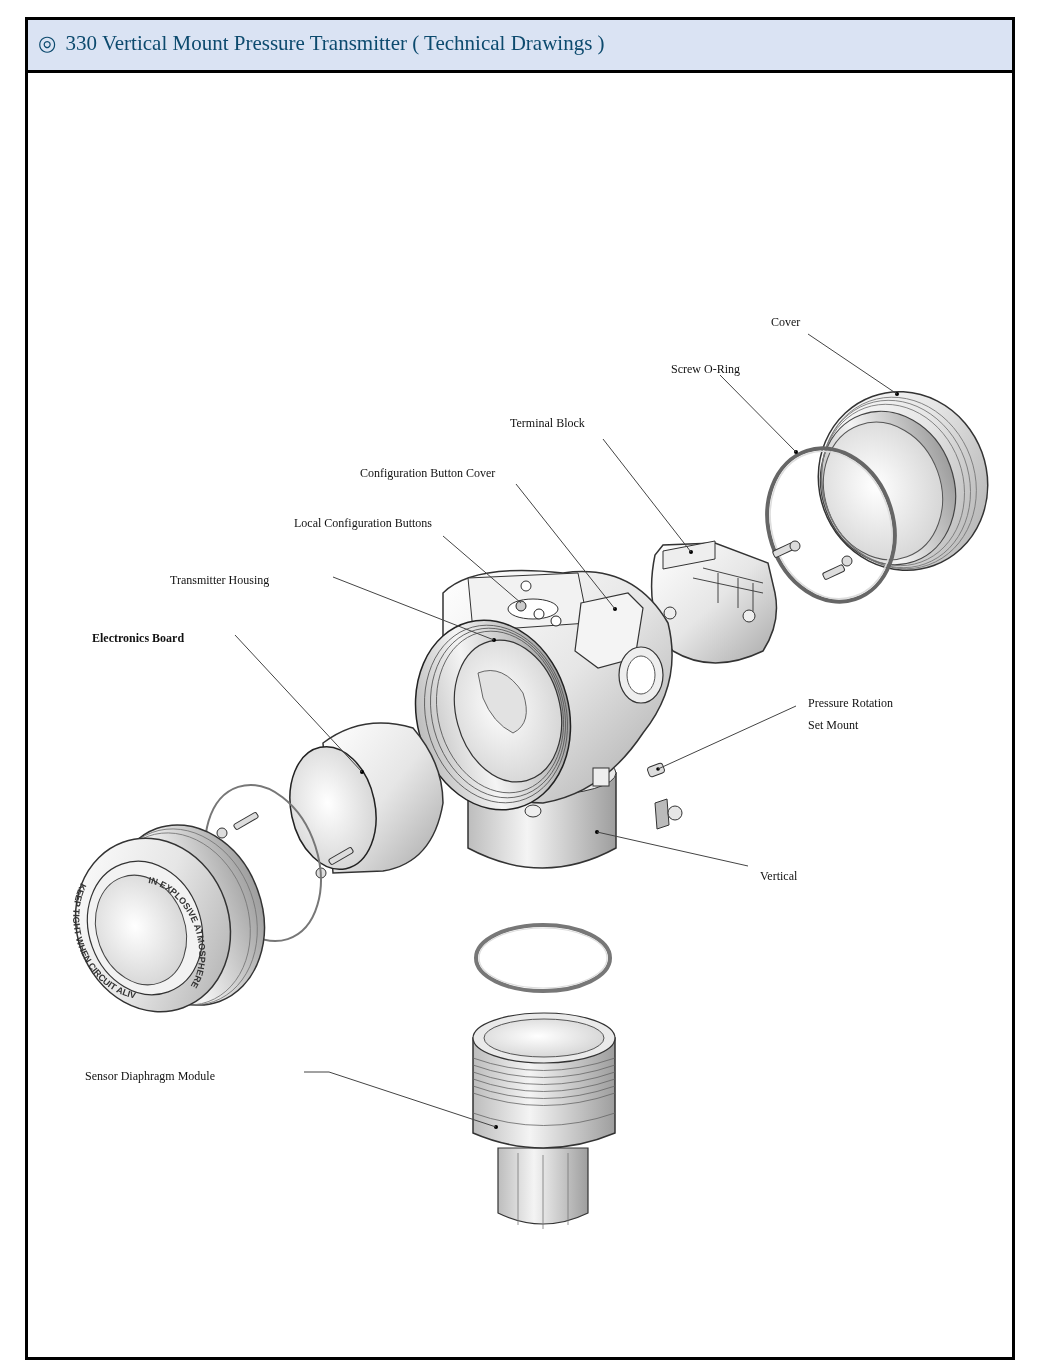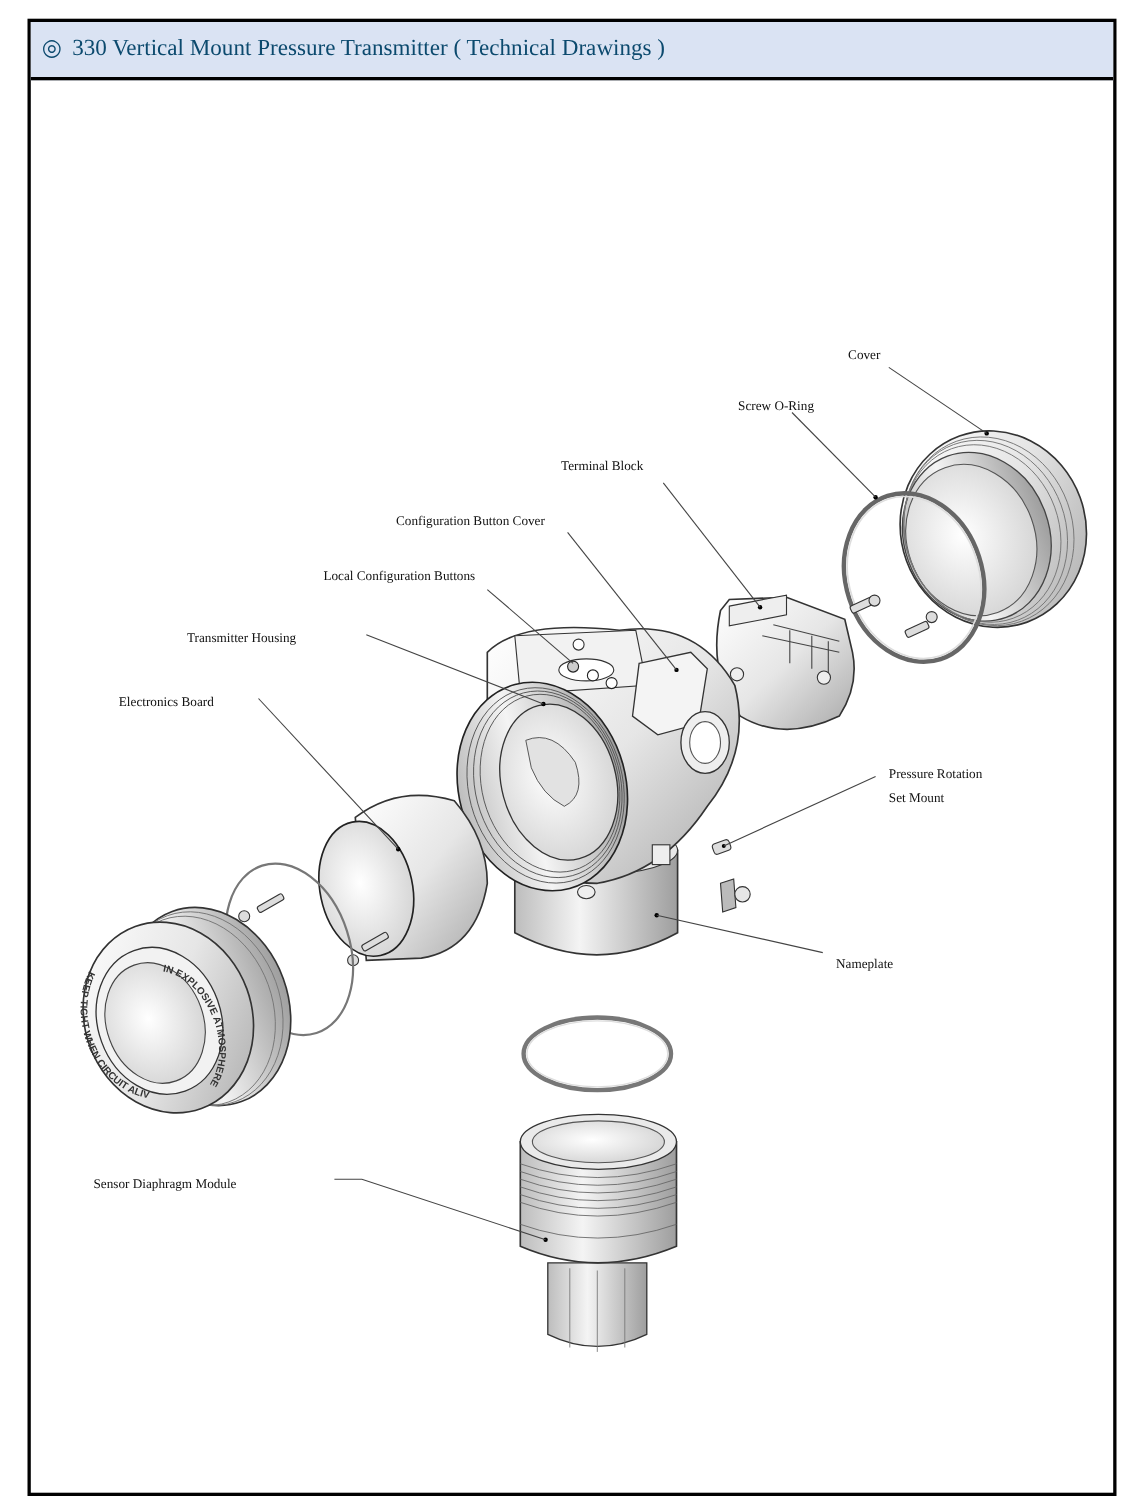--- a/index.html
+++ b/index.html
@@ -196,20 +196,20 @@
       <polyline points="301,1069 326,1069 493,1124"></polyline>
     </g>
   </svg>
 
   <div class="label" style="left:743px; top:291px;">Cover</div>
   <div class="label" style="left:643px; top:338px;">Screw O-Ring</div>
   <div class="label" style="left:482px; top:392px;">Terminal Block</div>
   <div class="label" style="left:332px; top:442px;">Configuration Button Cover</div>
   <div class="label" style="left:246px; top:492px;margin-left:20px;">Local Configuration Buttons</div>
   <div class="label" style="left:142px; top:549px;">Transmitter Housing</div>
-  <div class="label" style="left:80px; top:607px;">Electronics Board</div>
+  <div class="label" style="left:64px; top:607px;font-weight:bold;">Electronics Board</div>
   <div class="label" style="left:780px; top:672px;">
     <div>Pressure Rotation</div>
     <div>Set Mount</div>
   </div>
-  <div class="label" style="left:732px; top:845px;">Nameplate</div>
+  <div class="label" style="left:732px; top:845px;">Vertical</div>
   <div class="label" style="left:57px; top:1045px;">Sensor Diaphragm Module</div>
 </div>
 
 </body></html>

